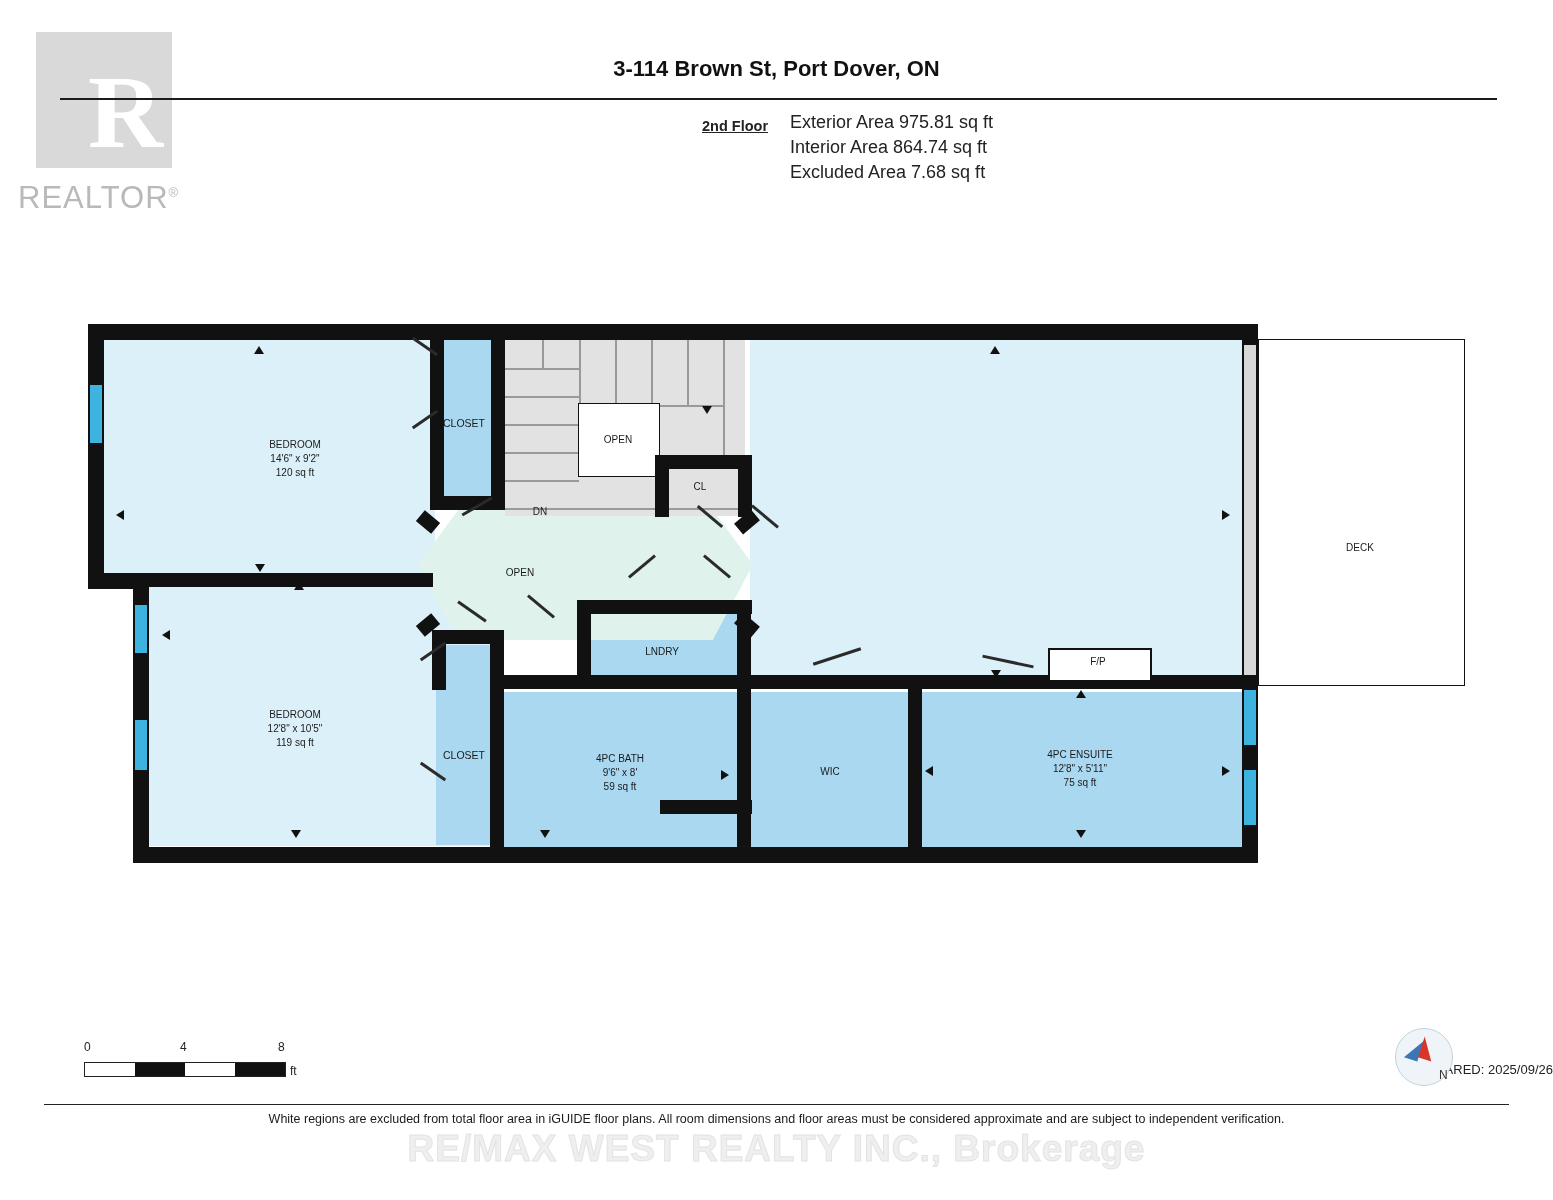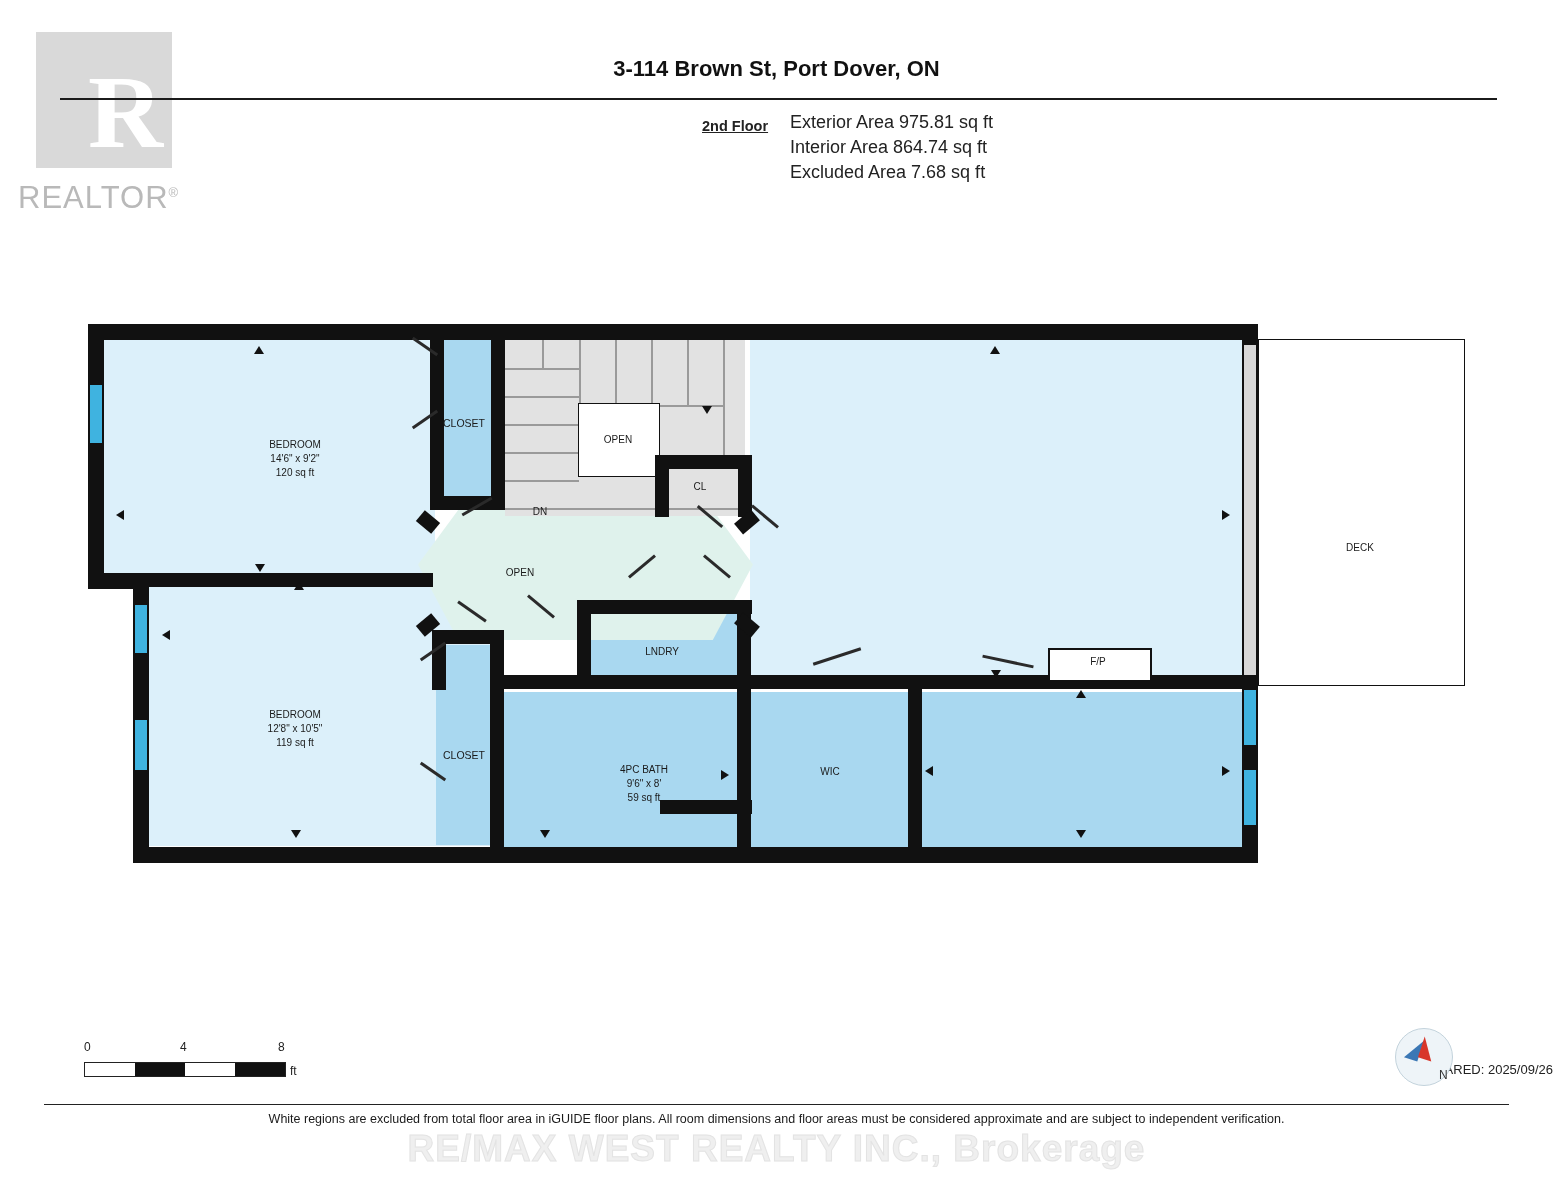--- a/index.html
+++ b/index.html
@@ -232,26 +232,31 @@
     <div>120 sq ft</div>
   </div>
 
   <div class="lbl" style="left:205px;top:408px;width:180px;">
     <div>BEDROOM</div>
     <div>12'8" x 10'5"</div>
     <div>119 sq ft</div>
   </div>
 
 
-  <div class="lbl" style="left:554px;top:452px;width:180px;margin-top:11px;">
+  <div class="lbl" style="left:530px;top:452px;width:180px;">
     <div>4PC BATH</div>
     <div>9'6" x 8'</div>
     <div>59 sq ft</div>
   </div>
 
+  <div class="lbl" style="left:990px;top:448px;width:180px;">
+    <div>4PC ENSUITE</div>
+    <div>12'8" x 5'11"</div>
+    <div>75 sq ft</div>
+  </div>
 
   <div class="lbl small" style="left:428px;top:116px;width:72px;">CLOSET</div>
   <div class="lbl small" style="left:428px;top:448px;width:72px;">CLOSET</div>
   <div class="lbl" style="left:470px;top:266px;width:100px;">OPEN</div>
   <div class="lbl" style="left:500px;top:205px;width:80px;">DN</div>
   <div class="lbl" style="left:665px;top:180px;width:70px;">CL</div>
   <div class="lbl" style="left:612px;top:345px;width:100px;">LNDRY</div>
   <div class="lbl" style="left:780px;top:465px;width:100px;">WIC</div>
 
 </div>

